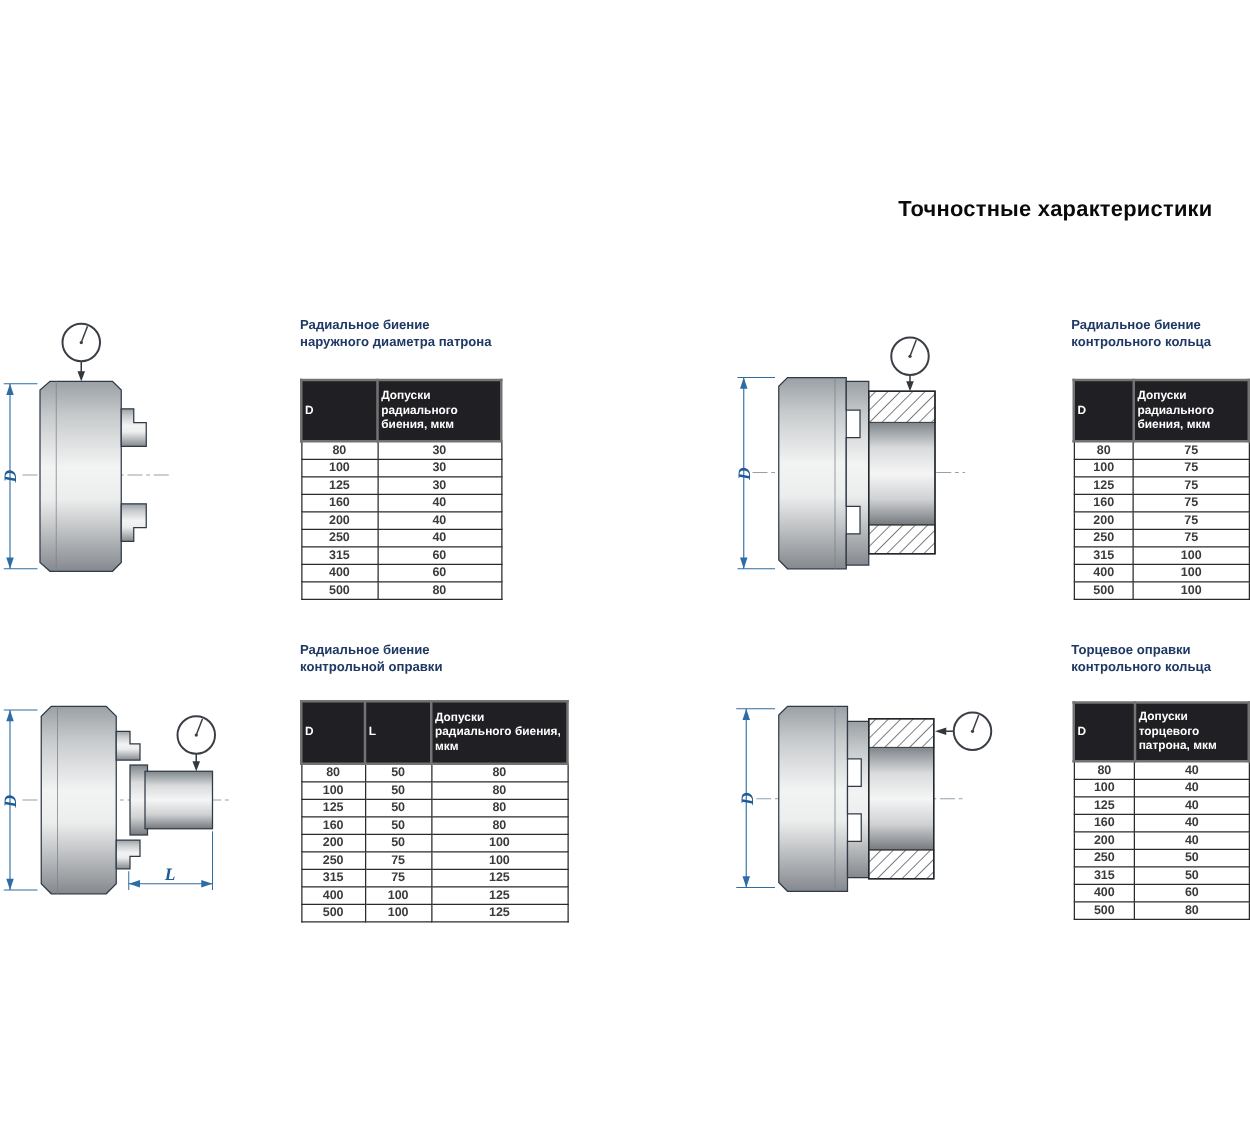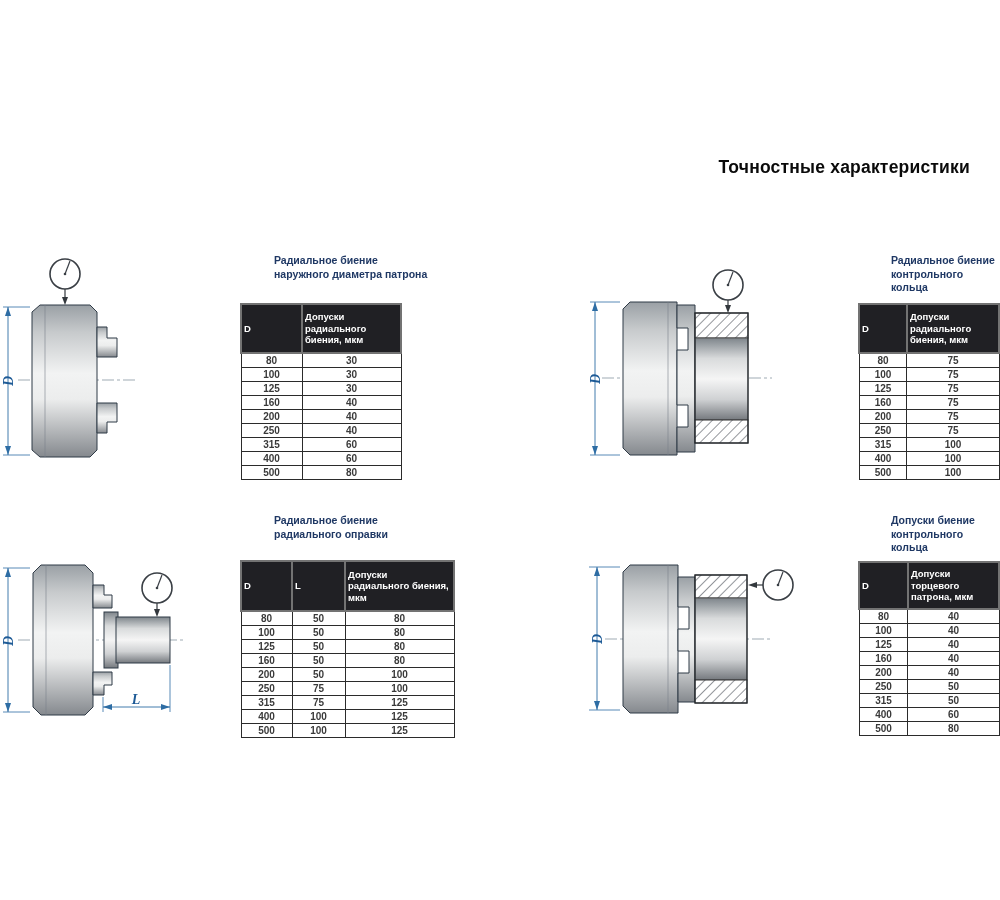--- a/index.html
+++ b/index.html
@@ -1,20 +1,20 @@
 <!DOCTYPE html>
 <html><head>
 <meta charset="utf-8">
 <style>
   html,body{margin:0;padding:0;}
   body{width:1000px;height:900px;background:#ffffff;position:relative;overflow:hidden;
        font-family:"Liberation Sans",sans-serif;}
   .title{position:absolute;top:157px;left:0;width:970px;text-align:right;
          font:bold 17.5px "Liberation Sans",sans-serif;color:#0a0a0a;letter-spacing:.2px;}
-  .caption{position:absolute;font:bold 10.5px/1.3 "Liberation Sans",sans-serif;color:#1f3864;margin-left:34px;}
+  .caption{position:absolute;font:bold 10.5px/1.3 "Liberation Sans",sans-serif;color:#1f3864;}
   .c1{left:240px;top:254px;}
   .c2{left:857px;top:254px;}
   .c3{left:240px;top:514px;}
   .c4{left:857px;top:514px;}
   table{position:absolute;border-collapse:collapse;table-layout:fixed;background:#fff;}
   th{background:#202024;color:#ffffff;font:bold 9.5px/1.2 "Liberation Sans",sans-serif;
      text-align:left;vertical-align:middle;border:2px solid #737373;padding:1px 2px;
      height:var(--hh,47px);}
   td{font:bold 10px/1 "Liberation Sans",sans-serif;color:#3a3a3a;text-align:center;
      vertical-align:middle;border:1px solid #2b2b2b;height:13px;padding:0;}
@@ -255,21 +255,21 @@
     <line x1="103" y1="145" x2="103" y2="160" stroke="#2e6da4" stroke-width="0.8"></line>
     <line x1="170" y1="113" x2="170" y2="160" stroke="#2e6da4" stroke-width="0.8"></line>
     <line x1="103" y1="155" x2="170" y2="155" stroke="#2e6da4" stroke-width="0.9"></line>
     <polygon points="103,155 112,152 112,158" fill="#2e6da4"></polygon>
     <polygon points="170,155 161,152 161,158" fill="#2e6da4"></polygon>
     <text class="dimtext" x="136" y="152" text-anchor="middle">L</text>
   </g>
 </svg>
 <div class="caption c3">
   <span>Радиальное биение</span><br>
-  <span>радиального оправки</span>
+  <span>контрольной оправки</span>
 </div>
 <table id="tbl-mandrel-radial">
     <thead>
       <tr>
         <th style="width: 45px;">D</th>
         <th style="width: 47px;">L</th>
         <th style="width: 103px;">Допуски радиального биения, мкм</th>
       </tr>
     </thead>
     <tbody>
@@ -348,21 +348,21 @@
   <g>
     <line x1="14" y1="15" x2="45" y2="15" stroke="#2e6da4" stroke-width="0.8"></line>
     <line x1="14" y1="158" x2="45" y2="158" stroke="#2e6da4" stroke-width="0.8"></line>
     <line x1="22" y1="15" x2="22" y2="158" stroke="#2e6da4" stroke-width="0.9"></line>
     <polygon points="22,15 19,24 25,24" fill="#2e6da4"></polygon>
     <polygon points="22,158 19,149 25,149" fill="#2e6da4"></polygon>
     <text class="dimtext" x="27" y="87" transform="rotate(-90 27 87)" text-anchor="middle">D</text>
   </g>
 </svg>
 <div class="caption c4">
-  <span>Допуски биение</span><br>
+  <span>Торцевое оправки</span><br>
   <span>контрольного кольца</span>
 </div>
 <table id="tbl-ring-face">
     <thead>
       <tr>
         <th style="width: 48px;">D</th>
         <th style="width: 91px;">Допуски торцевого патрона, мкм</th>
       </tr>
     </thead>
     <tbody>

